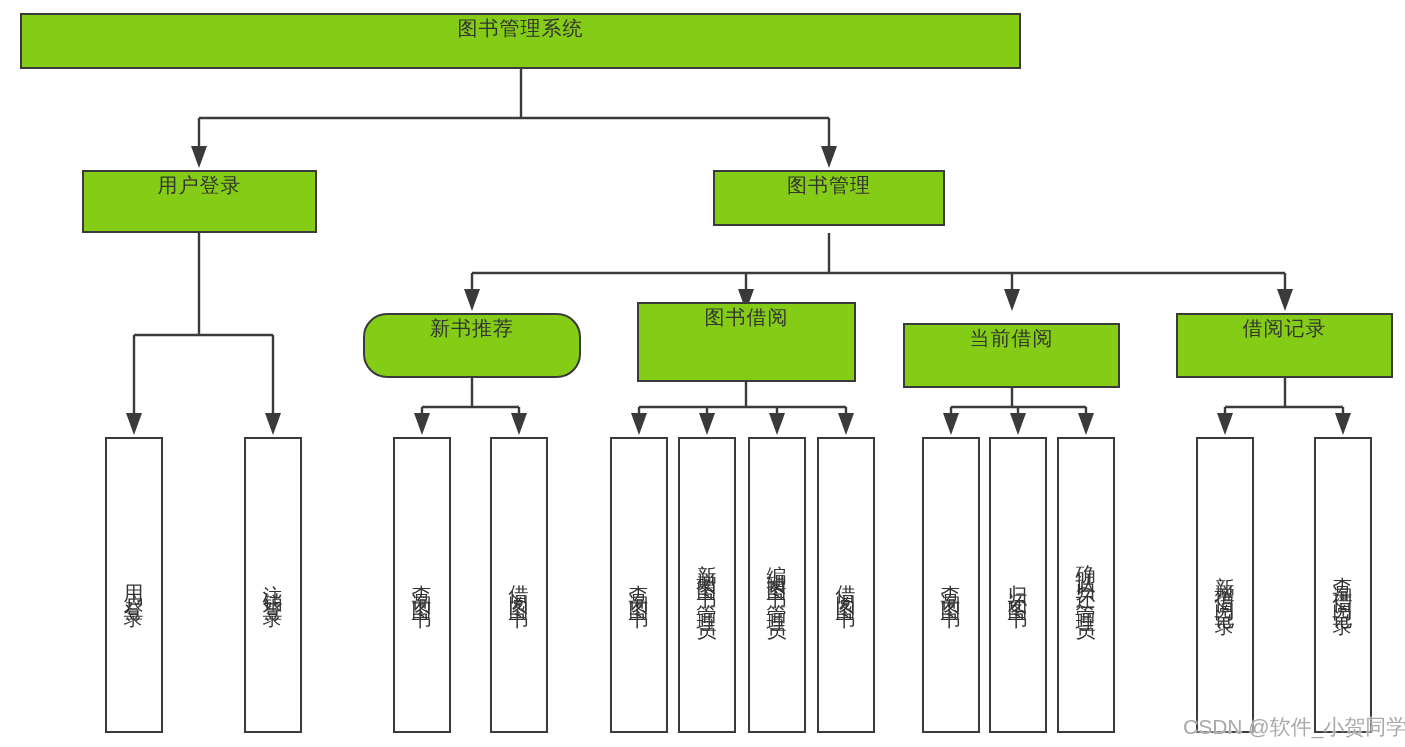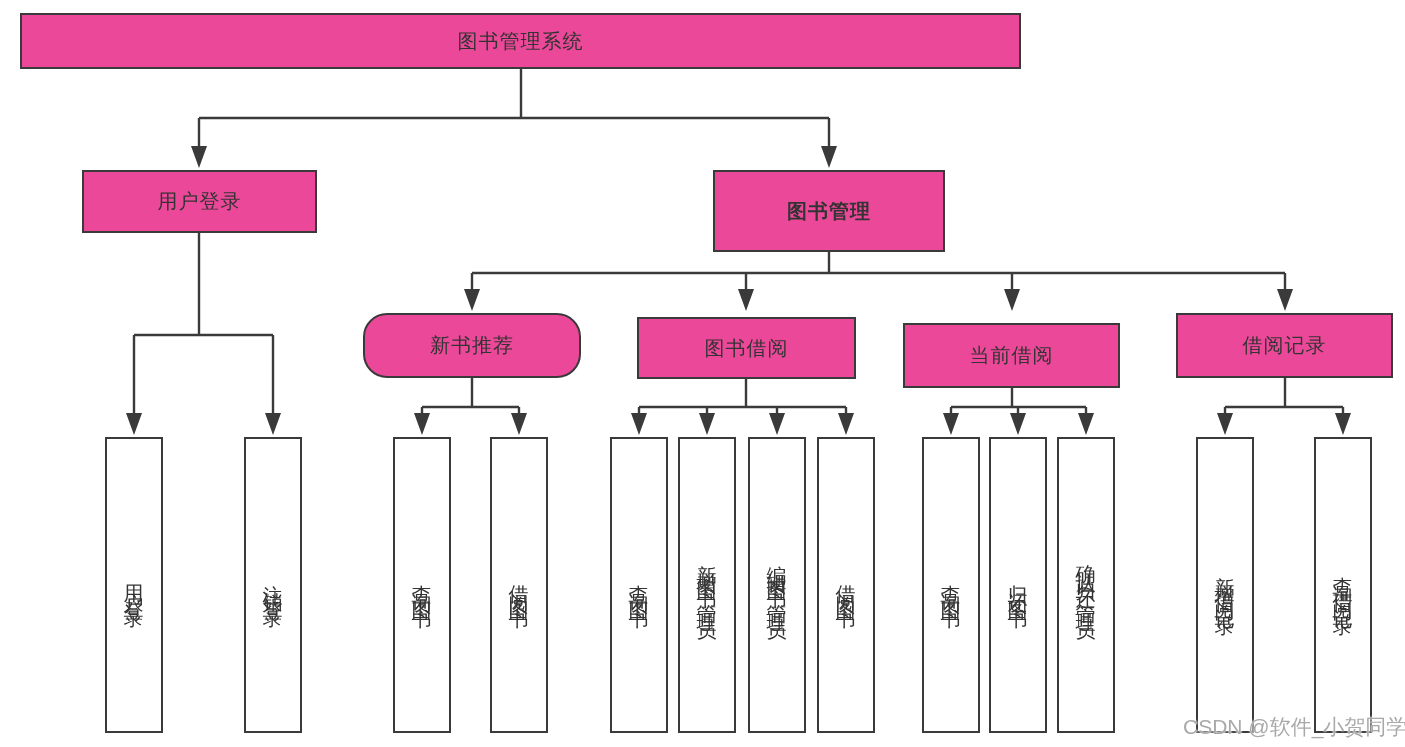--- a/index.html
+++ b/index.html
@@ -8,22 +8,22 @@
     width:1405px;height:747px;
     background:#ffffff;
     overflow:hidden;
     font-family:"Liberation Sans", sans-serif;
   }
   #connectors{position:absolute;left:0;top:0;width:1405px;height:747px;}
   .hbox{
     position:absolute;
     box-sizing:border-box;
     border:2px solid #3a3a3a;
-    background:#ec4899;
-    display:flex;align-items:center;justify-content:center;
+    background:#84cc16;
+    display:flex;justify-content:center;
   }
   .hbox .lbl{
     font-size:20px;color:#333333;letter-spacing:1px;white-space:nowrap;
   }
   .vbox{
     position:absolute;
     box-sizing:border-box;
     border:2px solid #3a3a3a;
     background:#ffffff;
     display:flex;align-items:center;justify-content:center;
@@ -77,28 +77,28 @@
              M1217 413 L1233 413 L1225 435 Z M1335 413 L1351 413 L1343 435 Z" fill="#3a3a3a" stroke="none"></path>
   </svg>
 
   <div class="hbox" style="left:20px;top:13px;width:1001px;height:56px;">
     <span class="lbl">图书管理系统</span>
   </div>
 
   <div class="hbox" style="left:82px;top:170px;width:235px;height:63px;">
     <span class="lbl">用户登录</span>
   </div>
-  <div class="hbox" style="left:713px;top:170px;width:232px;height:82px;font-weight:bold;">
+  <div class="hbox" style="left:713px;top:170px;width:232px;height:56px;">
     <span class="lbl">图书管理</span>
   </div>
 
   <div class="hbox" style="left:363px;top:313px;width:218px;height:65px;border-radius:24px;">
     <span class="lbl">新书推荐</span>
   </div>
-  <div class="hbox" style="left:637px;top:317px;width:219px;height:62px;">
+  <div class="hbox" style="left:637px;top:302px;width:219px;height:80px;">
     <span class="lbl">图书借阅</span>
   </div>
   <div class="hbox" style="left:903px;top:313px;width:217px;height:65px;margin-top:10px;">
     <span class="lbl">当前借阅</span>
   </div>
   <div class="hbox" style="left:1176px;top:313px;width:217px;height:65px;">
     <span class="lbl">借阅记录</span>
   </div>
 
   <div class="vbox" style="left:105px;top:437px;width:58px;height:296px;">

